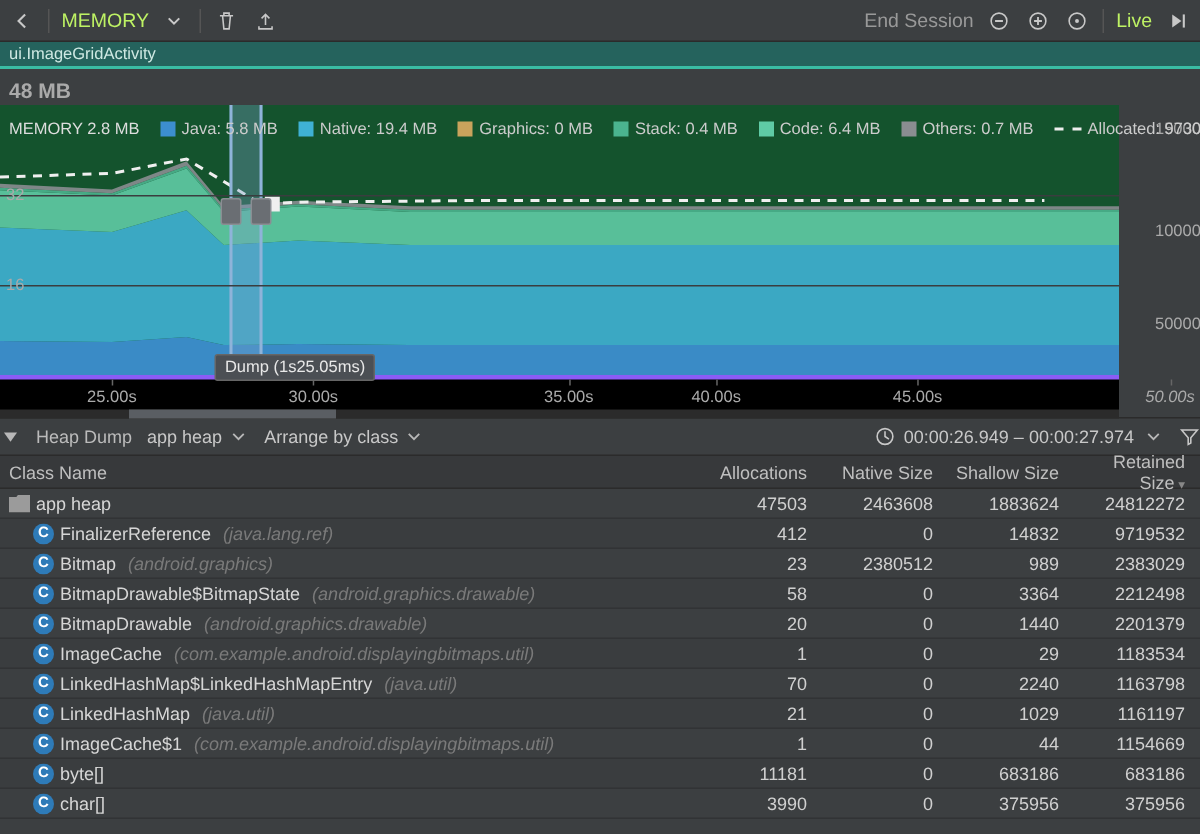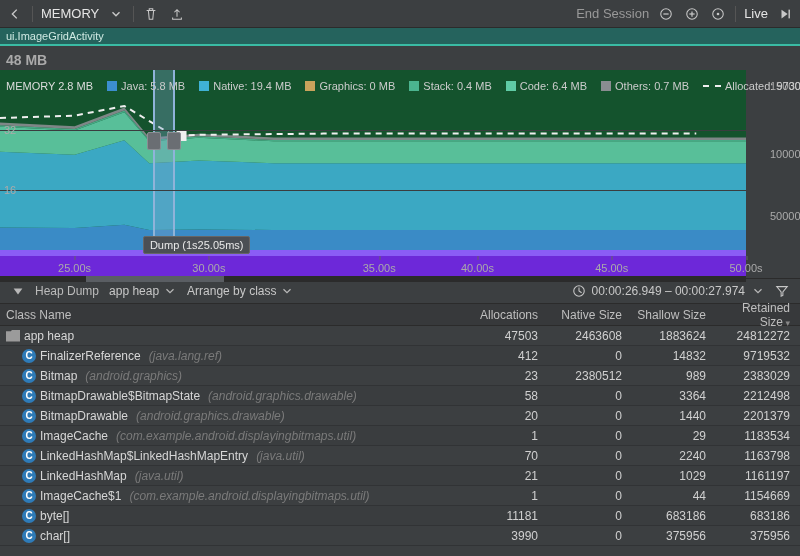--- a/index.html
+++ b/index.html
@@ -16,21 +16,21 @@
     height: 28px;
     display: flex;
     align-items: center;
     padding: 0 6px;
     gap: 8px;
     border-bottom: 1px solid #2b2b2b;
     background: #3c3f41;
   }
   .topbar .icon-btn { width: 18px; height: 18px; display:flex; align-items:center; justify-content:center; color:#b8b8b8; cursor:pointer; }
   .topbar .sep { width:1px; height:16px; background:#555; }
-  .topbar .label { font-size:13px; color:#e5e5e5; }
+  .topbar .label { font-size:13px; color:#bef264; }
   .topbar .spacer { flex:1; }
   .topbar .dim { color:#999; }
 
   
   .activity {
     height: 18px;
     background: #25635d;
     border-bottom: 2px solid #3abca4;
     font-size: 11px;
     color: #cfe9e3;
@@ -72,41 +72,41 @@
     background:rgba(120,160,200,0.35);
     border-left:2px solid #8fb3d9; border-right:2px solid #8fb3d9;
   }
   .sel-handle {
     position:absolute; top:62px; width:14px; height:18px;
     background:#6a6e73; border:1px solid #8a8e93; border-radius:2px;
   }
 
   .timeline {
     position:absolute; left:0; right:54px; bottom:0; height:28px;
-    background:#6d28d9; border-top:6px solid #8b5cf6;
+    background:#000000; border-top:3px solid #8b5cf6;
     font-size:11px; color:#aaa;
   }
   .tick { position:absolute; top:6px; transform:translateX(-50%); }
   .tick::before { content:""; position:absolute; top:-6px; left:50%; width:1px; height:4px; background:#666; }
   .scrollbar-track {
     position:absolute; left:0; right:0; top:20px; height:6px; background:#2b2b2b;
   }
   .scrollbar-thumb {
     position:absolute; top:0; height:100%; background:#5a5e63;
   }
 
   .dump-tip {
     position:absolute; background:#4b4f54; color:#e8e8e8;
     font-size:11px; padding:2px 6px; border:1px solid #666;
     border-radius:2px; white-space:nowrap; z-index:6;
   }
 
   
   .dump-bar {
-    height:26px; display:flex; align-items:center; padding:0 11px; gap:10px;
+    height:26px; display:flex; align-items:center; padding:0 0; gap:10px;
     border-top:1px solid #2b2b2b; border-bottom:1px solid #2b2b2b;
     background:#3c3f41;
   }
   .dump-bar .dd { display:flex; align-items:center; gap:4px; color:#c8c8c8; cursor:pointer; }
   .dump-bar .spacer { flex:1; }
   .dump-bar .range { color:#c8c8c8; display:flex; align-items:center; gap:6px; }
 
   
   .tbl { width:100%; font-size:12px; }
   .hdr {
@@ -280,21 +280,21 @@
 
   <div class="timeline" id="timeline">
     <div class="scrollbar-track">
       <div class="scrollbar-thumb" id="scroll-thumb" style="left: 85.79px; width: 138.01px;"></div>
     </div>
   <div class="tick" style="left: 74.6px;">25.00s</div>
       <div class="tick" style="left: 208.88px;">30.00s</div>
       <div class="tick" style="left: 343.16px; margin-left: 36px;">35.00s</div>
       <div class="tick" style="left: 477.44px;">40.00s</div>
       <div class="tick" style="left: 611.72px;">45.00s</div>
-      <div class="tick" style="left: 746px;">50.00s</div>
+      <div class="tick" style="left: 780px; font-style: italic;">50.00s</div>
     </div>
 </div>
 
 <div class="dump-bar">
   <span class="icon-btn" style="transform:rotate(90deg)">
     <svg class="svg-i" viewBox="0 0 16 16">
         <path d="M5 3v10l7-5z" fill="#b8b8b8"></path>
       </svg>
   </span>
   <span>Heap Dump</span>

